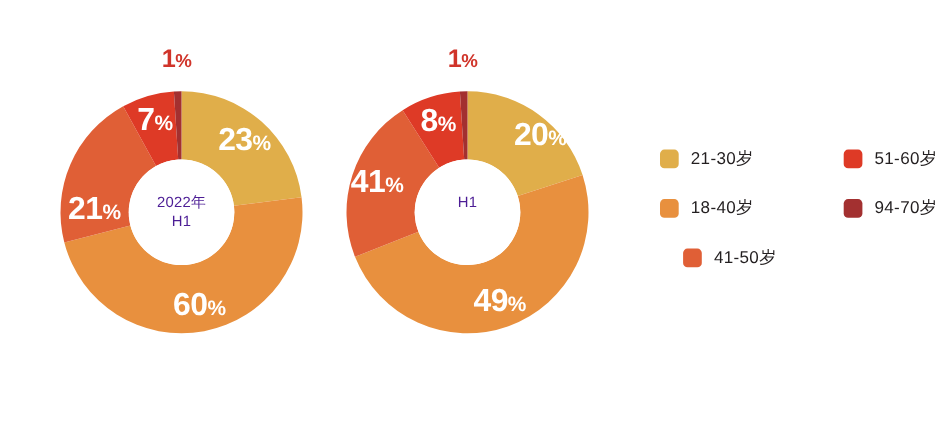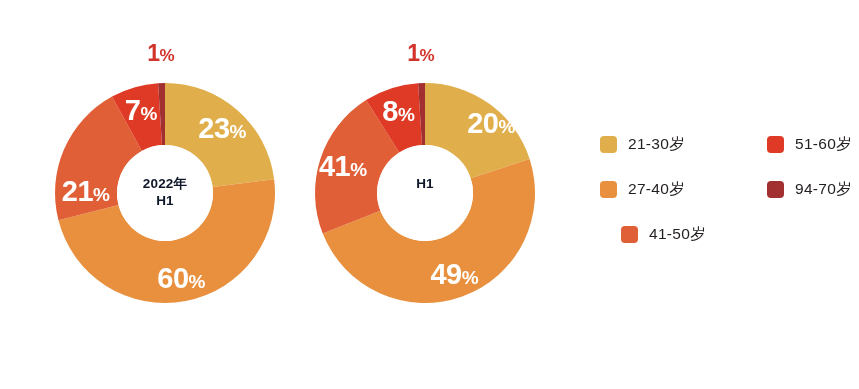--- a/index.html
+++ b/index.html
@@ -14,26 +14,25 @@
   .donut-block { position: absolute; top: 0; height: 389px; }
   #donut-block-0 { left: 0px;   width: 330px; }
   #donut-block-1 { left: 260px; width: 330px; }
 
   .donut-svg { position:absolute; top:0; left:0; overflow: visible; }
 
   
   .hole-label {
     position: absolute;
     text-align: center;
-    color: #0f172a;
+    color: #4c1d95;
     font-size: 13.5px;
     line-height: 17px;
     letter-spacing: .2px;
     white-space: nowrap;
-    font-weight: bold;
   }
 
   
   .pct {
     position: absolute;
     transform: translate(-50%, -50%);
     white-space: nowrap;
     font-weight: 700;
     line-height: 1;
   }
@@ -121,21 +120,21 @@
       </div>
   </div>
 
   <div id="legend">
     <div class="legend-item lg-c0 lg-r0">
       <span class="legend-swatch" style="background: rgb(224, 174, 74);"></span>
       <span class="legend-text">21-30岁</span>
     </div>
     <div class="legend-item lg-c0 lg-r1">
       <span class="legend-swatch" style="background: rgb(232, 144, 62);"></span>
-      <span class="legend-text">27-40岁</span>
+      <span class="legend-text">18-40岁</span>
     </div>
     <div class="legend-item lg-c0 lg-r2">
       <span class="legend-swatch" style="background: rgb(224, 95, 54);"></span>
       <span class="legend-text">41-50岁</span>
     </div>
     <div class="legend-item lg-c1 lg-r0">
       <span class="legend-swatch" style="background: rgb(222, 58, 38);"></span>
       <span class="legend-text">51-60岁</span>
     </div>
     <div class="legend-item lg-c1 lg-r1">

